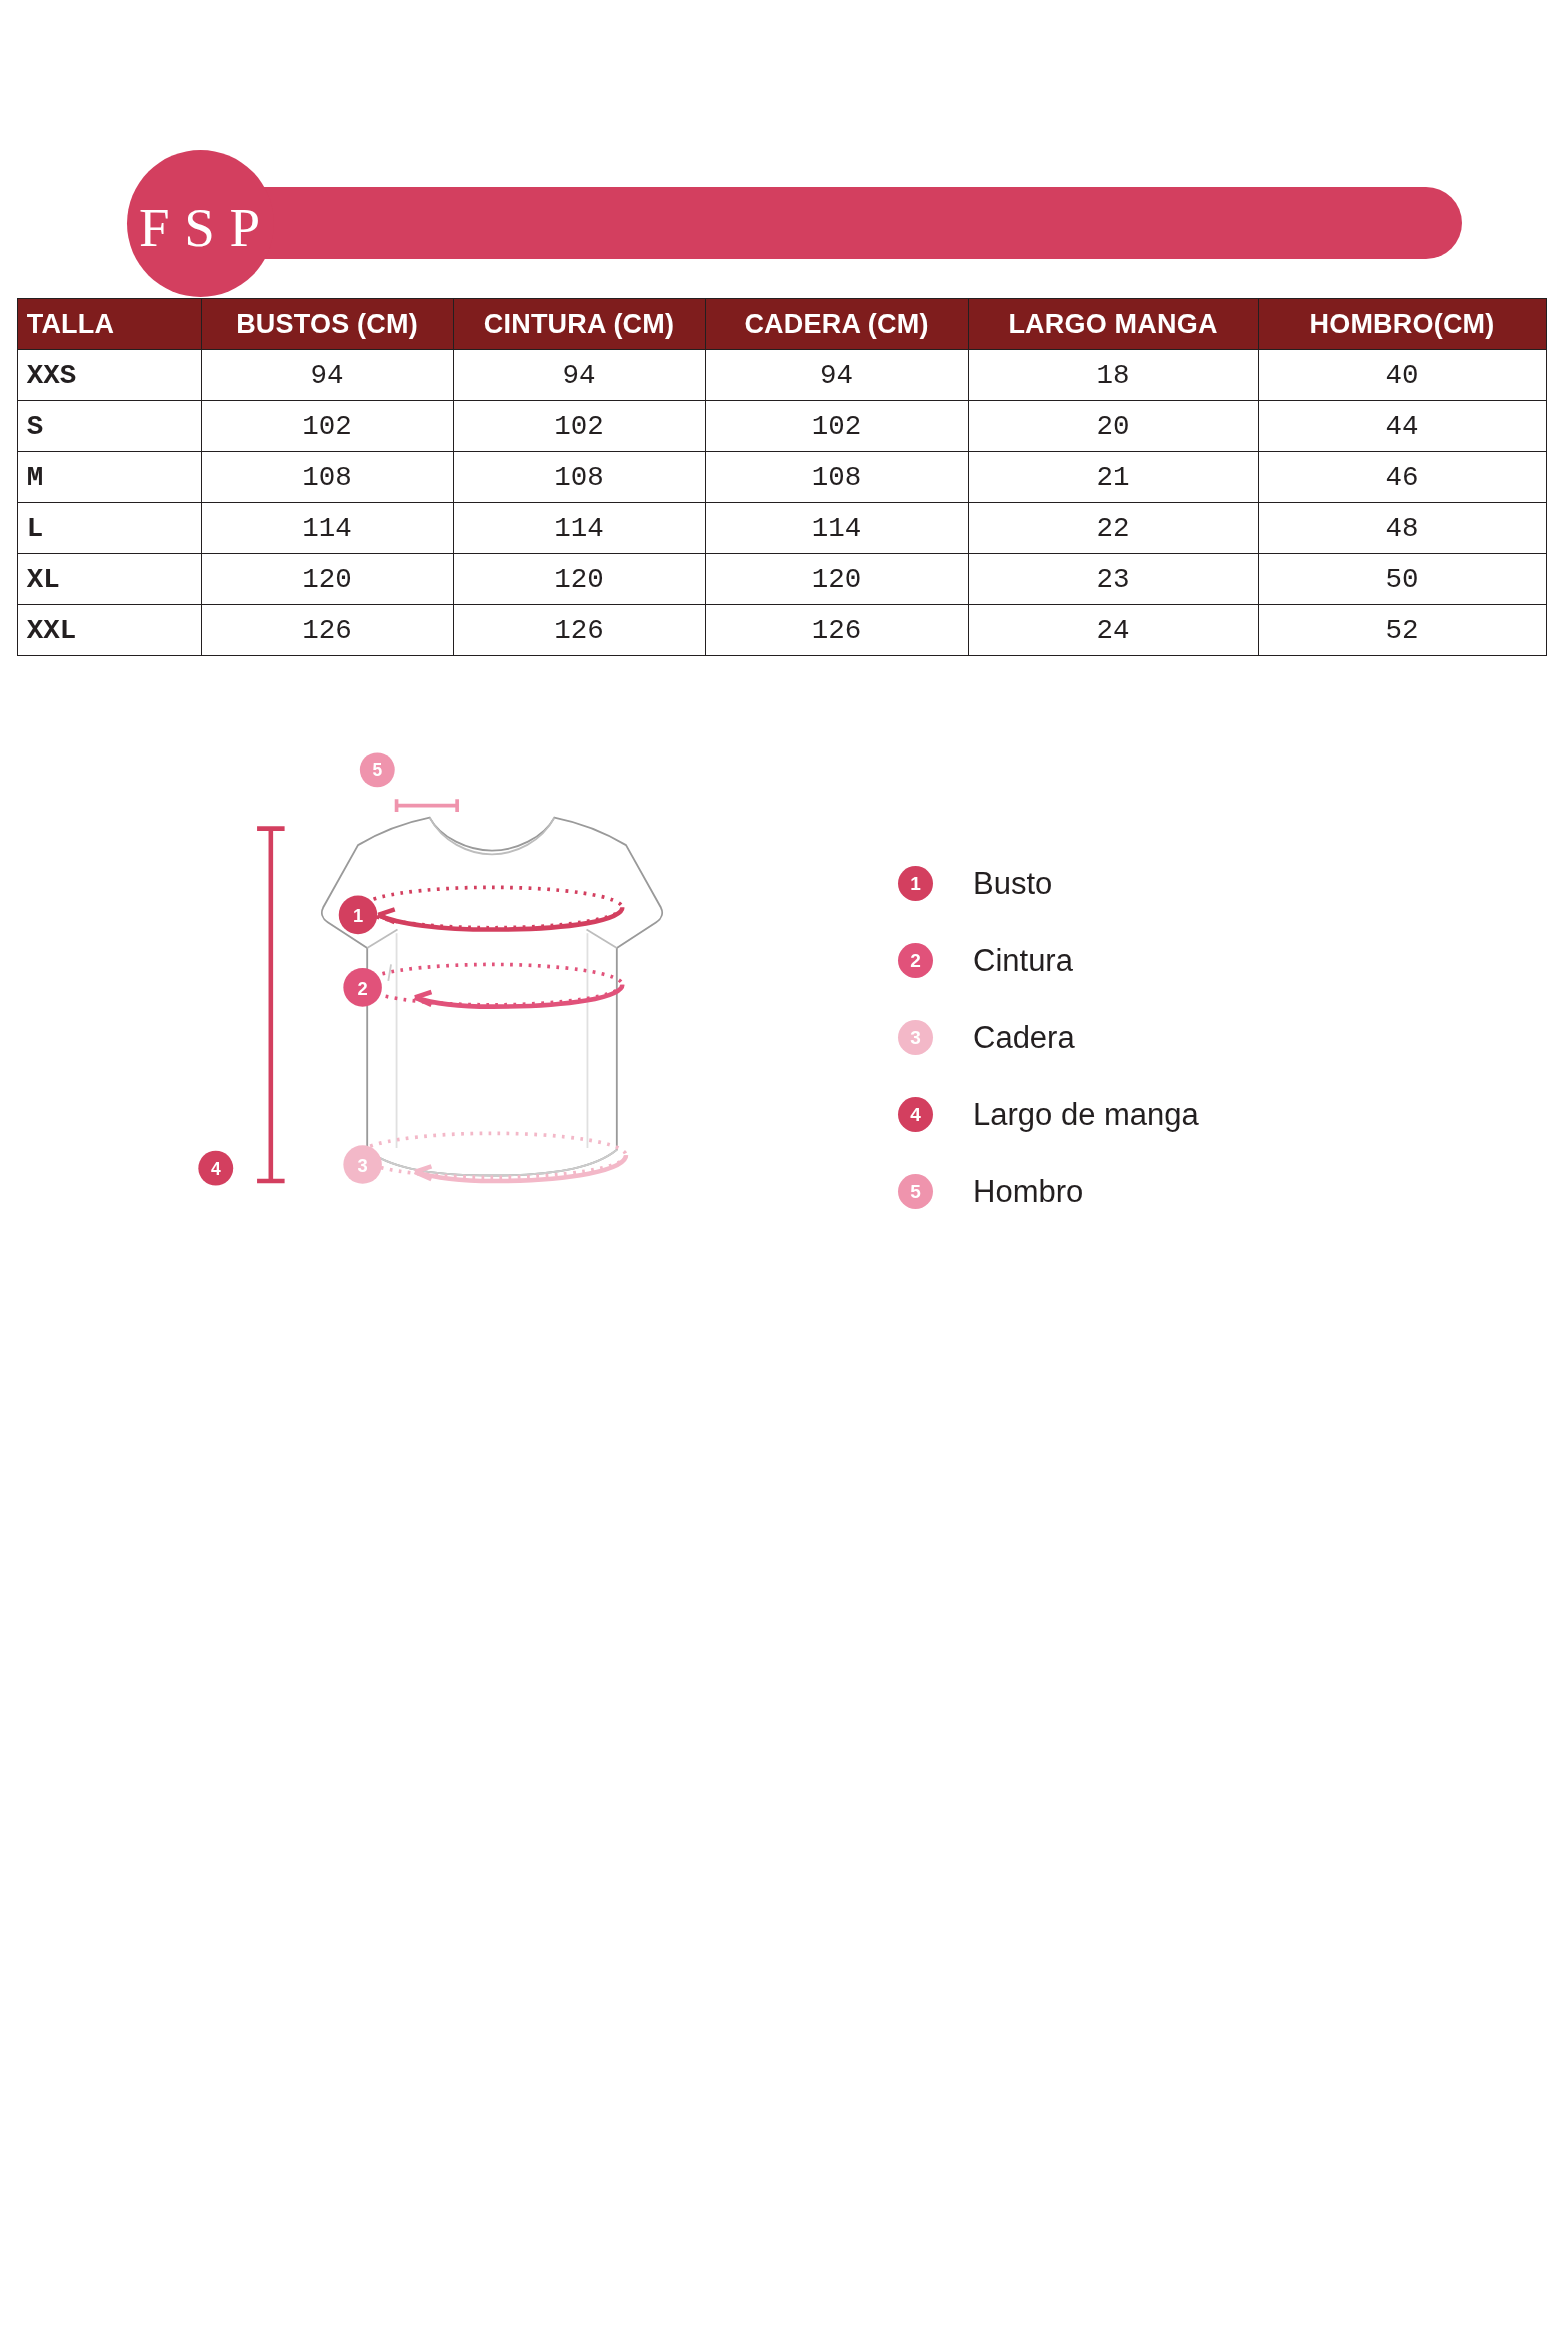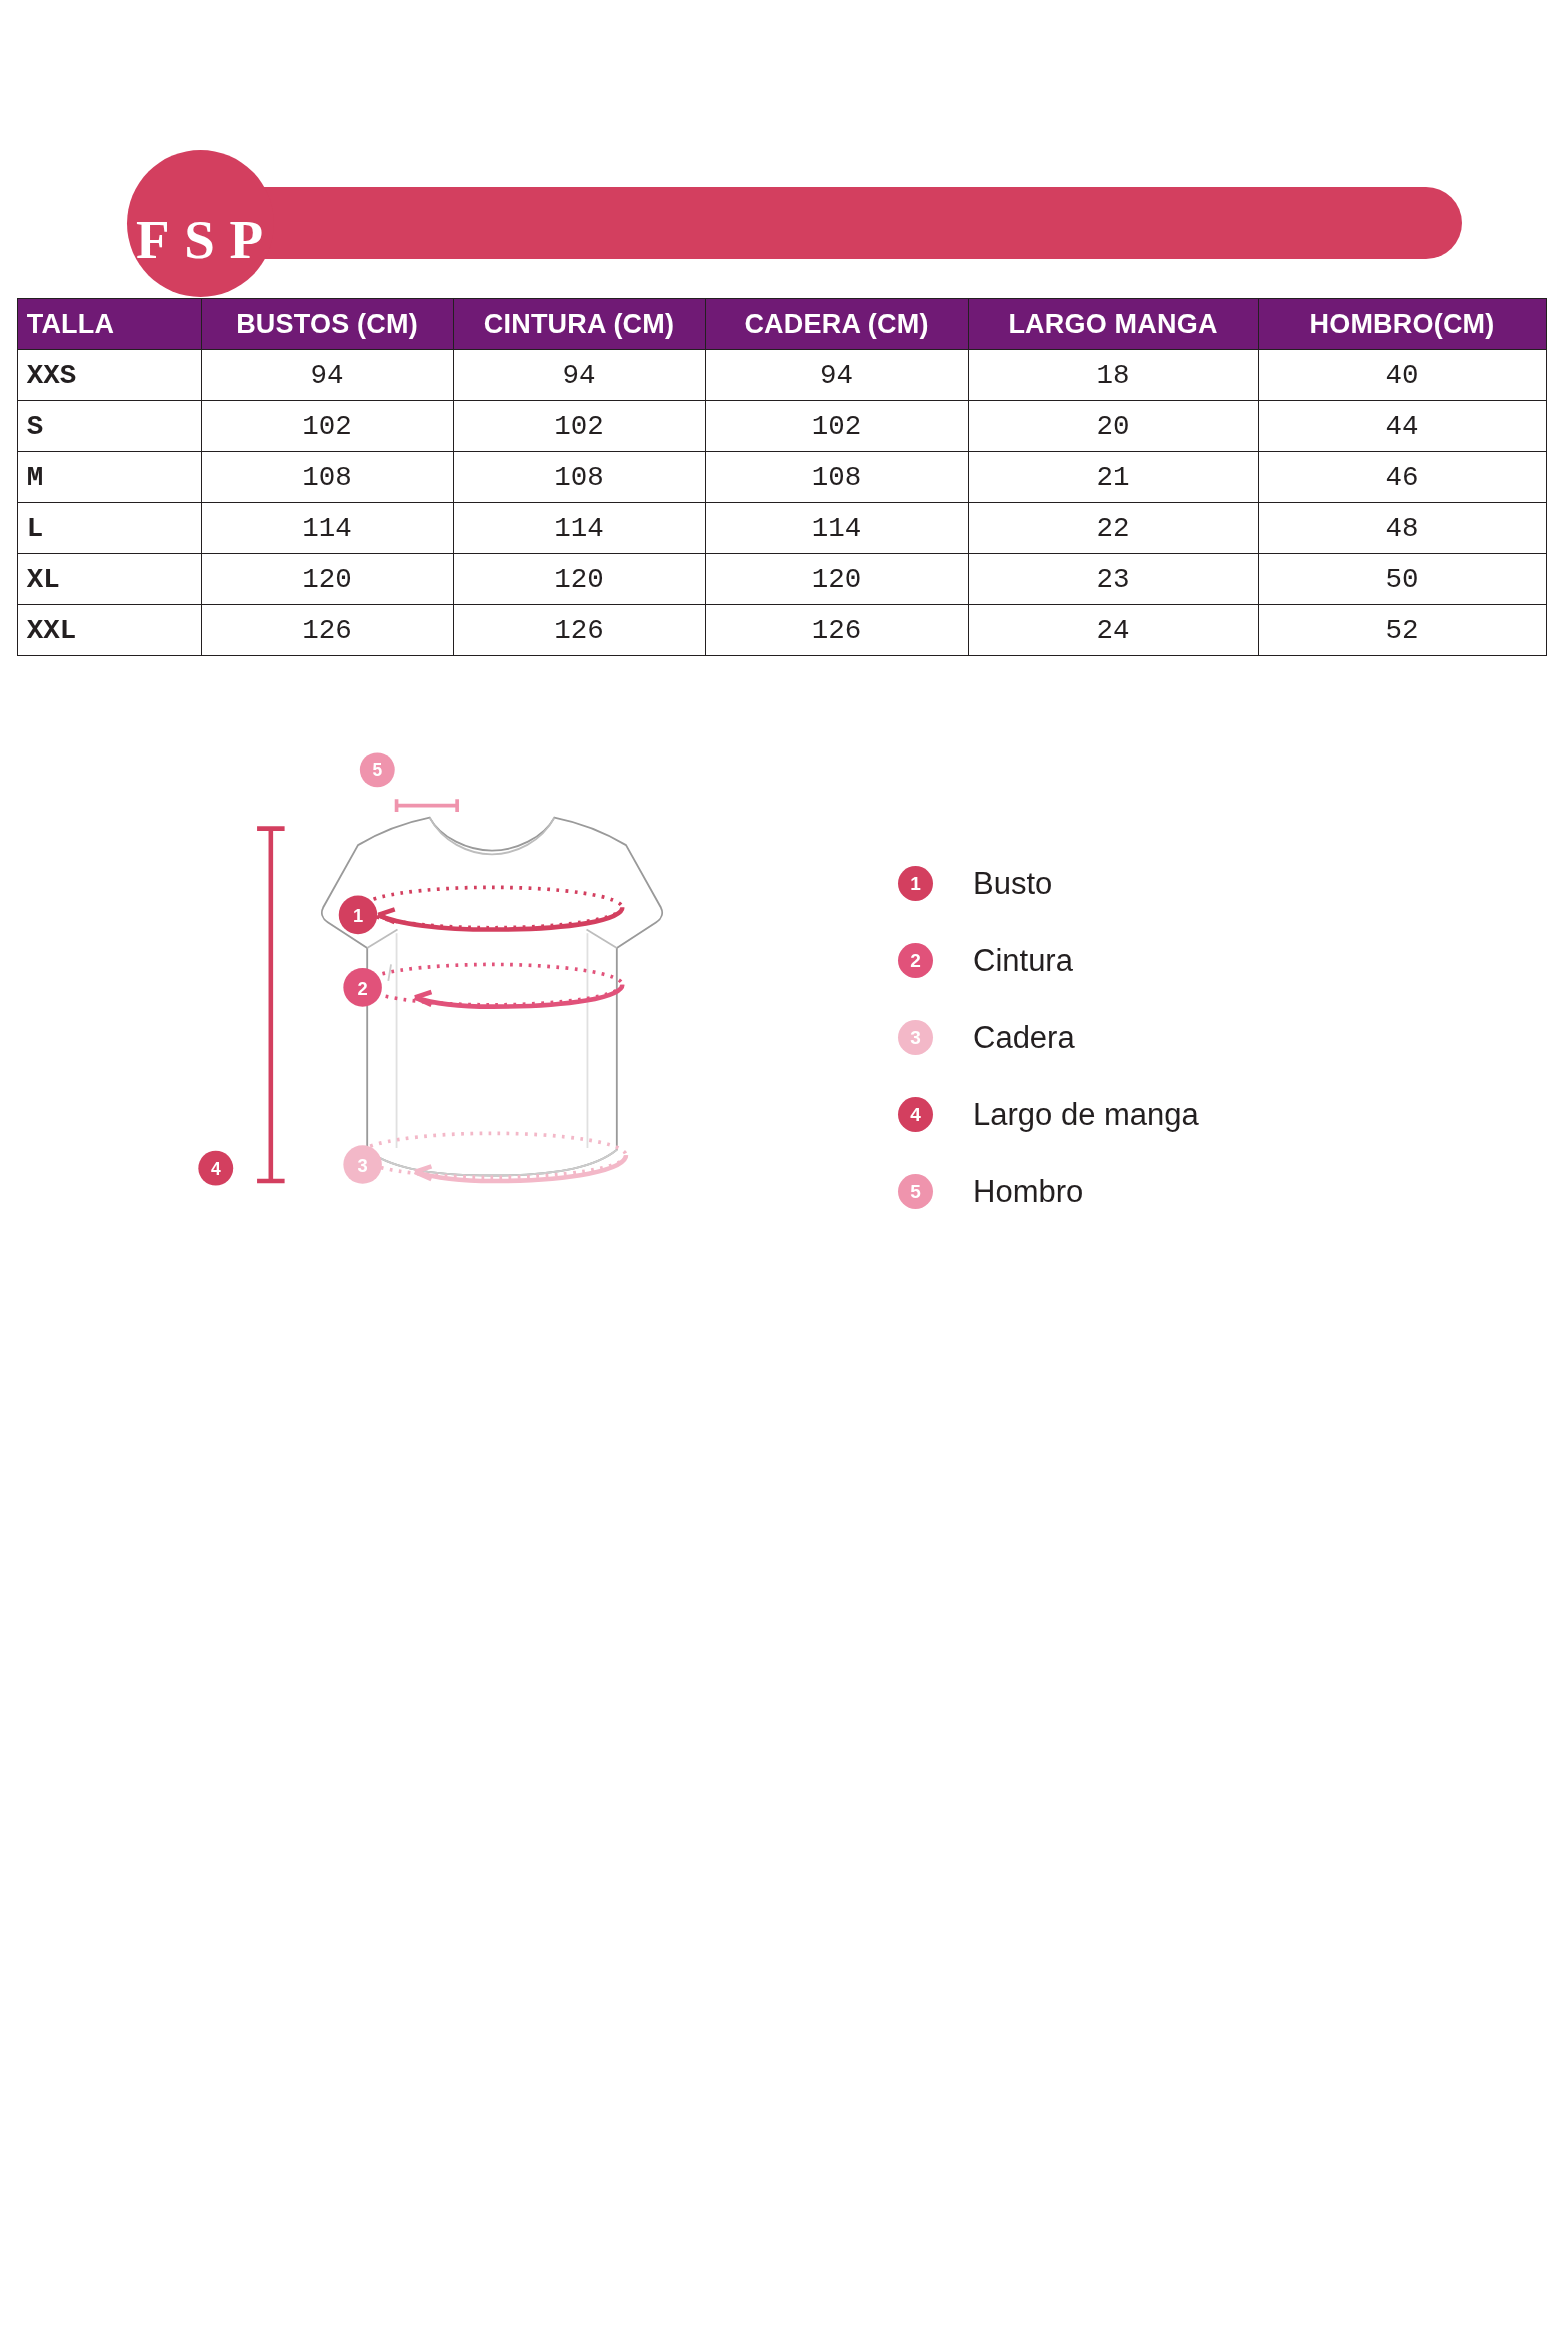--- a/index.html
+++ b/index.html
@@ -65,27 +65,27 @@
   .logo-mark {
     position: absolute;
     left: 127px;
     top: 75px;
     width: 147px;
     height: 147px;
   }
   .logo-text {
     position: absolute;
     left: 0;
-    top: 16px;
+    top: 4px;
     width: 147px;
     height: 147px;
     line-height: 147px;
     text-align: center;
     font-size: 55px;
-    font-weight: bold;
+    font-weight: normal;
     color: #ffffff;
     letter-spacing: 1.8px;
     font-family: "Liberation Serif", serif;
   }
 
   
   .table-wrap {
     position: absolute;
     left: 16.5px;
     top: 298px;
@@ -98,21 +98,21 @@
   }
   table.size-table th,
   table.size-table td {
     border: 1.8px solid #231f20;
     height: 51px;
     font-size: 27.5px;
     text-align: center;
     padding: 0;
   }
   table.size-table thead th {
-    background: #701a75;
+    background: #7f1d1d;
     color: #ffffff;
     font-weight: bold;
     font-size: 27px;
     letter-spacing: 0.2px;
   }
   table.size-table thead th.first-col,
   table.size-table tbody td.first-col {
     text-align: left;
     padding-left: 9.2px;
   }

